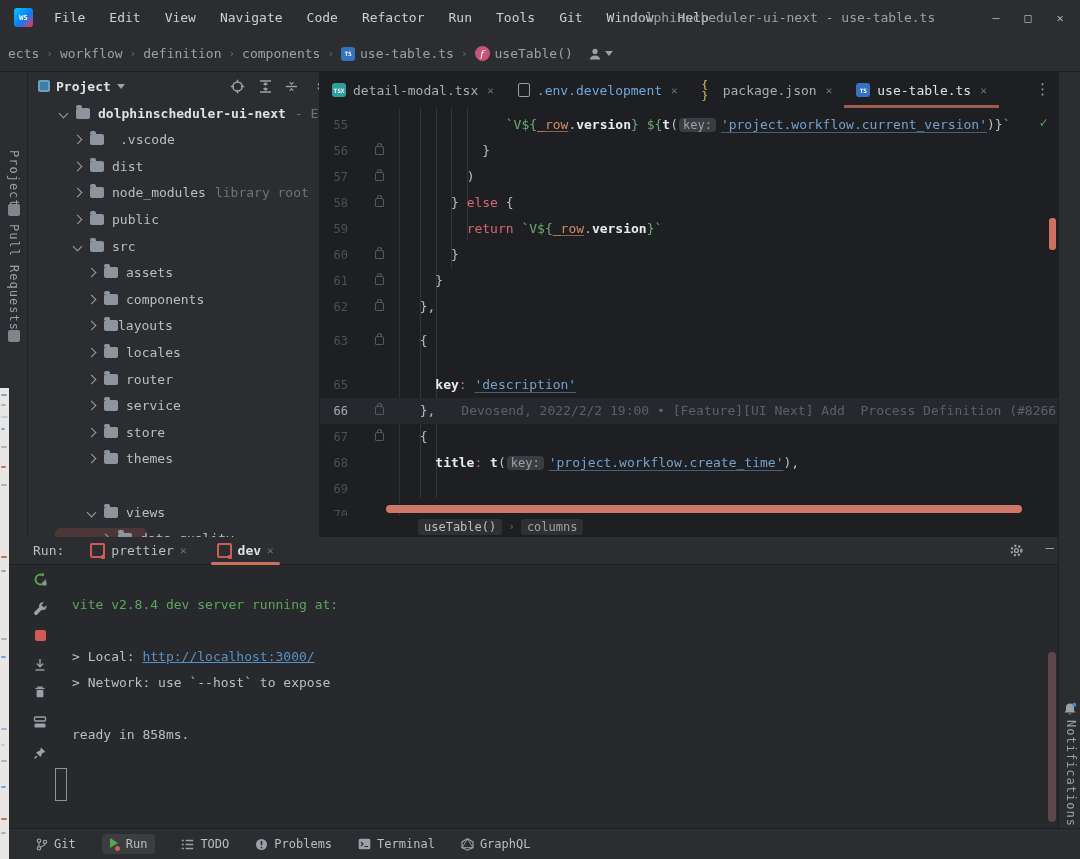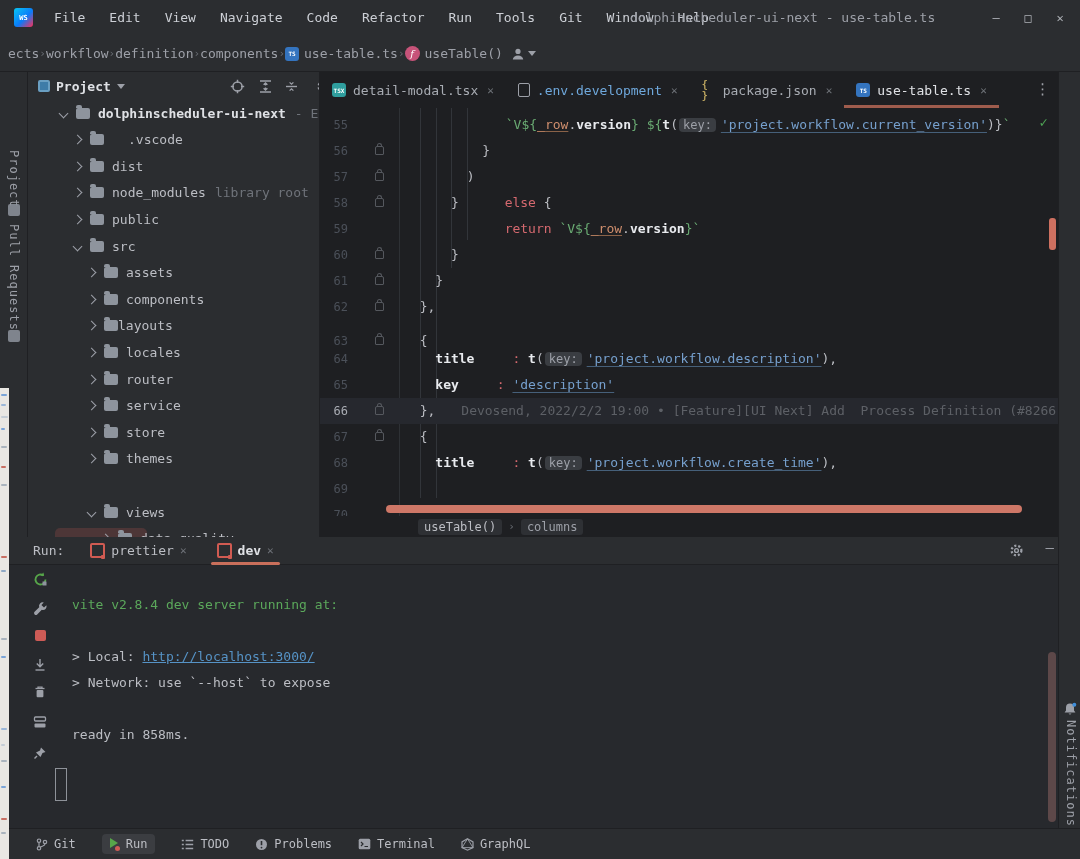--- a/index.html
+++ b/index.html
@@ -16,21 +16,21 @@
     color:#fff;font-size:7px;font-weight:bold;display:flex;align-items:center;justify-content:center;}
   #menubar{left:42px;top:0;height:36px;}
   .menu-item{padding:0 12px;font-size:13px;color:#CDD0D6;line-height:36px;cursor:default;}
   #win-title{left:630px;top:0;line-height:36px;font-size:13px;color:#9DA0A8;}
   #win-controls{right:6px;top:0;height:36px;gap:4px;}
   .win-btn{width:28px;height:28px;display:flex;align-items:center;justify-content:center;
     color:#AEB1B7;font-size:12px;}
 
   
   #toolbar{left:0;top:36px;width:1080px;height:36px;background:#2B2D30;border-bottom:1px solid #1F2023;box-sizing:border-box;}
-  #crumbs{left:8px;top:0;height:35px;font-size:13px;color:#9DA0A8;}
+  #crumbs{left:8px;top:0;height:35px;gap:7px;font-size:13px;color:#9DA0A8;}
   .crumb-sep{color:#6A6E75;font-size:11px;}
   .crumb{white-space:nowrap;}
   .fn-icon{width:15px;height:15px;border-radius:50%;background:#C75379;color:#fff;
     font-size:10px;font-style:italic;display:flex;align-items:center;justify-content:center;font-family:"DejaVu Serif",serif;}
   #run-chip{left:598px;top:41px;width:148px;height:26px;background:#393B40;border-radius:5px;}
   #run-chip .cfg{flex:1;text-align:center;color:#9DA0A8;font-size:12px;letter-spacing:1px;}
   .vite-ico{width:11px;height:11px;border:2px solid #D15B52;border-radius:2px;position:relative;}
   .vite-ico::after{content:"";position:absolute;right:-2px;bottom:-3px;width:4px;height:4px;background:#D15B52;border-radius:1px;}
   .tb-ico{top:44px;width:20px;height:20px;display:flex;align-items:center;justify-content:center;font-size:14px;}
   .glyph-blue{color:#3B82C4;font-weight:bold;}
@@ -79,21 +79,21 @@
   .codeline.current{background:#26282E;}
   .lnum{position:absolute;left:2px;width:26px;text-align:right;font-size:12px;color:#4B5059;}
   .current .lnum{color:#A9ACB3;}
   .gmark{position:absolute;left:55px;top:8px;width:7px;height:7px;border:1px solid #55585E;border-radius:2px 2px 1px 1px;}
   .gmark::before{content:"";position:absolute;left:1px;top:-4px;width:3px;height:3px;border:1px solid #55585E;border-bottom:none;border-radius:3px 3px 0 0;}
   .codepre{position:absolute;left:84px;white-space:pre;font-size:13px;line-height:26px;}
   .tk-g{color:#6AAB73;}
   .tk-o{color:#CF8E6D;text-decoration:underline;text-underline-offset:2px;text-decoration-color:#8A6248;}
   .tk-w{color:#E8EAEE;font-weight:bold;}
   .tk-p{color:#BCBEC4;}
-  .tk-k{color:#D5696F;margin-left:38px;}
+  .tk-k{color:#D5696F;}
   .tk-s{color:#76A0CE;text-decoration:underline;text-underline-offset:3px;text-decoration-color:#46607A;}
   .tk-h{color:#9DA0A8;background:#3A3D42;border-radius:4px;padding:0 4px;margin:0 5px 0 1px;font-size:12px;}
   .blame{color:#5D6066;font-size:13px;margin-left:26px;white-space:pre;}
   .iguide{position:absolute;width:1px;background:#32353A;}
   #gutter-line{position:absolute;left:79px;top:0;width:1px;height:408px;background:#2E3135;}
   #insp-check{position:absolute;right:32px;top:6px;color:#4DA154;font-size:14px;font-weight:bold;}
   #err-stripe{position:absolute;right:24px;top:110px;width:7px;height:32px;background:#CE7060;border-radius:3px;}
   #hscroll{position:absolute;left:66px;top:397px;width:636px;height:8px;background:#CE7767;border-radius:4px;}
   
   #ed-crumbs{left:0;top:444px;width:100%;height:21px;background:#1E1F22;display:flex;align-items:center;gap:6px;padding-left:98px;box-sizing:border-box;font-size:12px;}
@@ -293,21 +293,21 @@
   <div id="tree" class="abs" style="left:0;top:28px;width:292px;height:437px">
       <div class="tree-row" style="top: 0px;">
         <span class="chev open" style="margin-left: 32px; position: relative;"></span>
         <span class="folder" style="margin-left: 9px; position: relative;"></span>
         <span style="margin-left: 8px; position: relative; color: rgb(223, 225, 229); font-weight: bold;">dolphinscheduler-ui-next</span>
         <span class="tree-extra">- E:\proje</span>
       </div>
       <div class="tree-row" style="top: 26.6px;">
         <span class="chev closed" style="margin-left: 46px; position: relative;"></span>
         <span class="folder" style="margin-left: 9px; position: relative;"></span>
-        <span style="margin-left: 24px; position: relative;">.vscode</span>
+        <span style="margin-left: 16px; position: relative;">.vscode</span>
       </div>
       <div class="tree-row" style="top: 53.2px;">
         <span class="chev closed" style="margin-left: 46px; position: relative;"></span>
         <span class="folder" style="margin-left: 9px; position: relative;"></span>
         <span style="margin-left: 8px; position: relative;">dist</span>
       </div>
       <div class="tree-row" style="top: 79.8px;">
         <span class="chev closed" style="margin-left: 46px; position: relative;"></span>
         <span class="folder" style="margin-left: 9px; position: relative;"></span>
         <span style="margin-left: 8px; position: relative;">node_modules</span>
@@ -446,24 +446,20 @@
       </div>
       <div class="codeline" style="top: 186px;">
         <span class="lnum">62</span>
         <span class="gmark"></span>
         <span class="codepre">  <span class="tk-p">},</span></span>
       </div>
       <div class="codeline" style="top: 220px;">
         <span class="lnum">63</span>
         <span class="gmark"></span>
         <span class="codepre">  <span class="tk-p">{</span></span>
-      </div>
-      <div class="codeline" style="top: 238px;">
-        <span class="lnum">64</span>
-        <span class="codepre">    <span class="tk-w">title</span><span class="tk-k">:</span><span class="tk-p"> </span><span class="tk-w">t</span><span class="tk-p">(</span><span class="tk-h">key:</span><span class="tk-s">'project.workflow.description'</span><span class="tk-p">),</span></span>
       </div>
       <div class="codeline" style="top: 264px;">
         <span class="lnum">65</span>
         <span class="codepre">    <span class="tk-w">key</span><span class="tk-k">:</span><span class="tk-p"> </span><span class="tk-s">'description'</span></span>
       </div>
       <div class="codeline current" style="top: 290px;">
         <span class="lnum">66</span>
         <span class="gmark"></span>
         <span class="codepre">  <span class="tk-p">},</span><span class="blame">Devosend, 2022/2/2 19:00 • [Feature][UI Next] Add  Process Definition (#8266)</span></span>
       </div>

